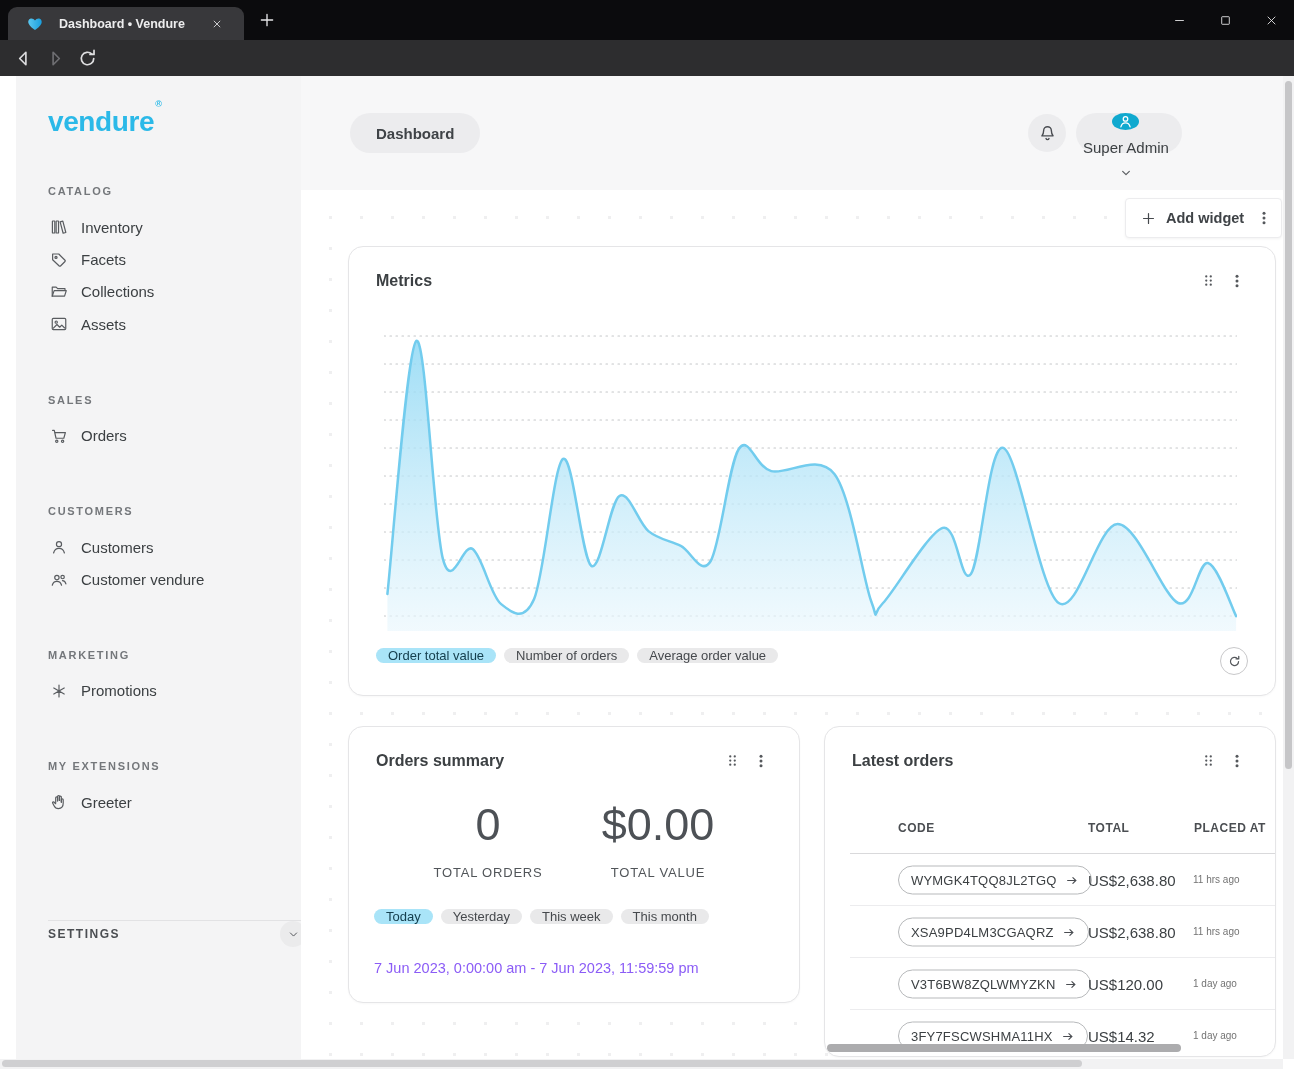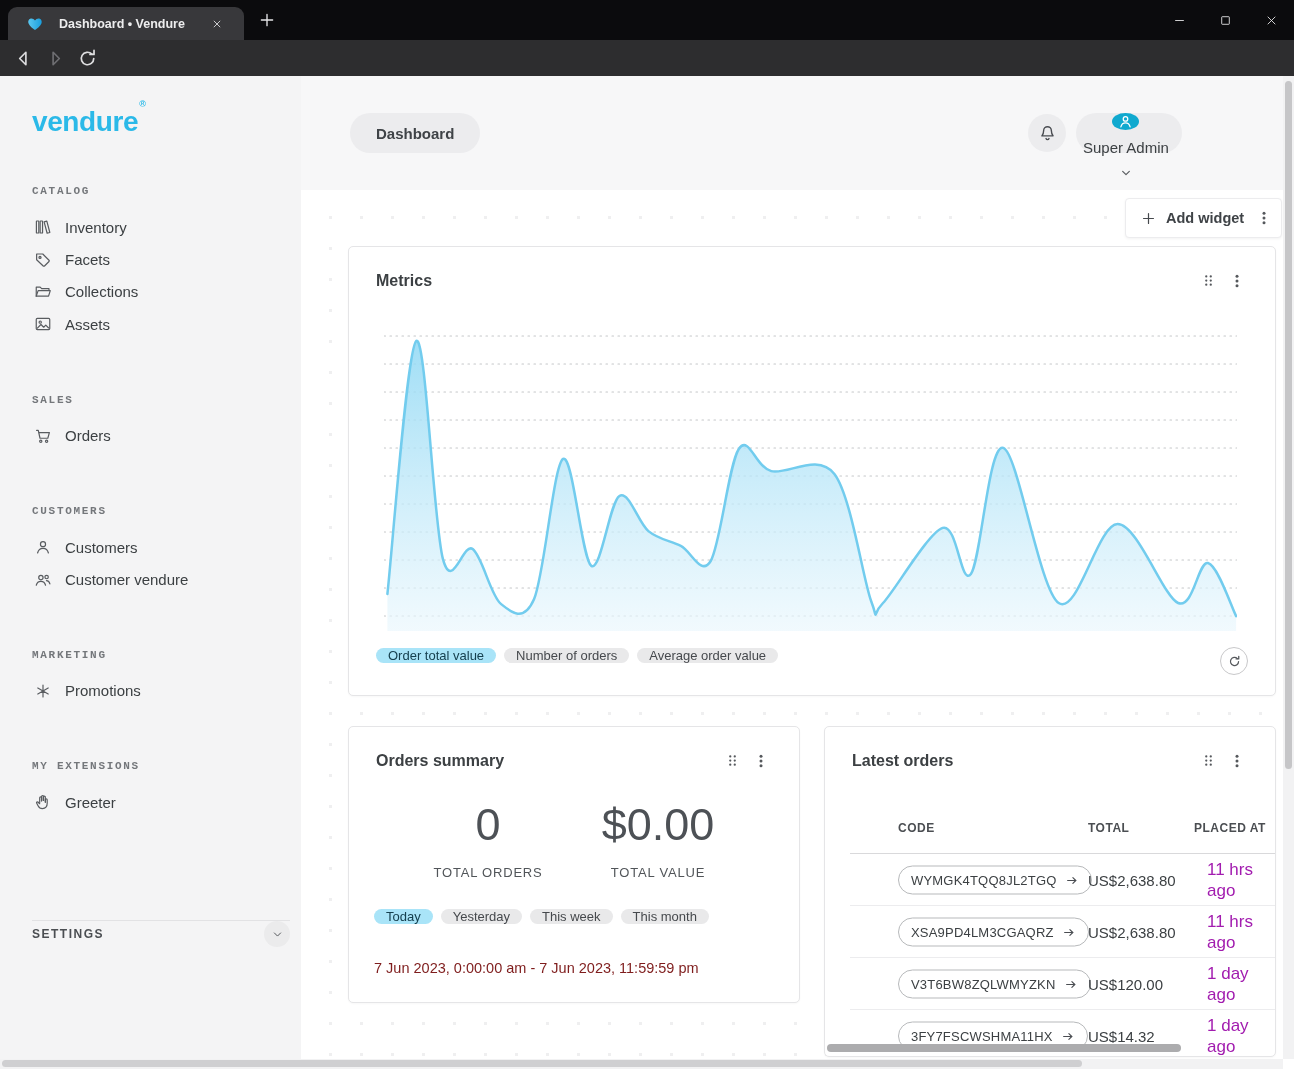--- a/index.html
+++ b/index.html
@@ -33,27 +33,27 @@
   .share-ic { width:20px; height:20px; color:#dcdcdf; }
   .url-divider { width:1px; height:16px; background:#5b5b5f; }
   .brave-ic { width:19px; height:21px; }
   .profile-avatar { position:absolute; right:44px; top:45px; width:26px; height:26px; border-radius:50%;
       background:repeating-linear-gradient(115deg,#f0f0f0 0 4px,#3a3a3d 4px 8px); border:1px solid #55555a; }
   .menu-btn { position:absolute; right:13px; top:47px; width:18px; height:22px; display:flex;
               flex-direction:column; justify-content:center; gap:3px; }
   .menu-btn i { display:block; height:2.2px; background:#e3e3e5; border-radius:2px; }
 
   
-  .sidebar { position:absolute; left:0; top:76px; bottom:0; width:319px; background:#f4f4f5;
+  .sidebar { position:absolute; left:16px; top:76px; bottom:0; width:319px; background:#f4f4f5;
              border-right:1px solid #e4e4e6; }
   .logo { margin:30px 0 0 32px; font-size:28px; color:#2bb9e8; font-weight:700; letter-spacing:-0.4px; display:inline-block; }
   .logo sup { font-size:9px; top:-14px; position:relative; margin-left:1px; }
   .side-nav { margin-top:47px; }
   .side-section { margin-bottom:53px; }
-  .side-heading { font-size:11px; color:#74777b; letter-spacing:1.7px; font-weight:600; margin:0 0 14px 32px;font-family:Liberation Mono, monospace; }
+  .side-heading { font-size:11px; color:#74777b; letter-spacing:1.7px; font-weight:600; margin:0 0 14px 32px; }
   .nav-item { height:32.4px; display:flex; align-items:center; padding-left:34px; gap:13px;
               font-size:15px; color:#3c4043; cursor:pointer; }
   .nav-ic { width:18px; height:18px; color:#595c60; flex:0 0 auto; }
   .nav-ic svg, .chev-ic svg, .tool-ic svg, .share-ic svg, .tab-favicon svg, .brave-ic svg,
   .bell-ic svg, .chev-dn svg, .plus-ic svg, .kebab-ic svg, .drag-ic svg, .refresh-ic svg,
   .arr svg, .avatar-person svg, .newtab svg { width:100%; height:100%; display:block; }
   .side-footer { position:absolute; left:32px; right:28px; top:844px; }
   .side-rule { height:1px; background:#e2e2e4; }
   .side-collapsed-row { display:flex; align-items:center; justify-content:space-between; height:26px; cursor:pointer; }
   .side-collapsed-row:nth-of-type(2) { margin-top:33px; }
@@ -86,21 +86,21 @@
            background-image:radial-gradient(circle,#efeff0 1.6px,transparent 1.6px);
            background-size:31px 31px; background-position:14px 12px; }
   .add-widget { position:absolute; left:824px; top:8px; height:40px; display:flex; align-items:center;
                 background:#fff; border:1px solid #ececee; border-radius:4px;
                 box-shadow:0 1px 3px rgba(0,0,0,.05); padding:0 9px 0 14px; }
   .plus-ic { width:17px; height:17px; color:#46494d; margin-right:9px; }
   .add-widget-label { font-size:14.5px; color:#3f4347; font-weight:600; cursor:pointer; }
   .kebab-ic { width:16px; height:16px; color:#55585c; cursor:pointer; }
   .add-widget .kebab-ic { margin-left:12px; }
 
-  .card { position:absolute; background:#fff; border:1px solid #e5e5e7; border-radius:5px;
+  .card { position:absolute; background:#fff; border:1px solid #e5e5e7; border-radius:15px;
           box-shadow:0 1px 2px rgba(0,0,0,.03); overflow:hidden; }
   .card-title { position:absolute; left:27px; top:25px; font-size:16px; color:#3c4043; font-weight:600; }
   .card-actions { position:absolute; top:26px; right:30px; display:flex; gap:13px; }
   .drag-ic { width:15px; height:15px; color:#55585c; cursor:grab; }
 
   .card-metrics { left:47px; top:56px; width:928px; height:450px; }
   #chart { position:absolute; left:35px; top:84px; width:853px; height:300px; }
   .chip-row { position:absolute; left:27px; top:401px; display:flex; gap:8px; }
   .chip { height:15px; padding:0 12px; border-radius:13px; background:#e9e9ea; color:#46494d;
           font-size:13px; display:inline-flex; align-items:center; border:none; font-family:inherit; cursor:pointer; }
@@ -111,39 +111,39 @@
   .refresh-ic { width:15px; height:15px; }
 
   .card-summary { left:47px; top:536px; width:452px; height:277px; }
   .stats-row { position:absolute; top:72px; left:0; width:100%; }
   .stat { position:absolute; width:190px; text-align:center; }
   .stat:nth-child(1) { left:44px; }
   .stat:nth-child(2) { left:214px;text-align:center; }
   .stat-value { font-size:45px; color:#4d5156; font-weight:400; }
   .stat-label { margin-top:14px; font-size:13px; color:#515559; letter-spacing:0.8px; }
   .sum-chips { position:absolute; left:25px; top:182px; display:flex; gap:8px; }
-  .sum-date { position:absolute; left:25px; top:233px; font-size:14.5px; color:#7f1d1d; }
+  .sum-date { position:absolute; left:25px; top:233px; font-size:14.5px; color:#8b5cf6; }
 
   .card-latest { left:523px; top:536px; width:452px; height:331px; }
   .lo-h { position:absolute; top:94px; font-size:12px; font-weight:700; color:#4b4e52;
           letter-spacing:0.5px; white-space:nowrap; }
   .lo-h1 { left:73px; } .lo-h2 { left:263px; } .lo-h3 { left:369px; }
   .lo-headrule { position:absolute; top:126px; left:25px; right:0; height:1px; background:#d9d9db; }
   .lo-rows { position:absolute; top:127px; left:0; right:0; }
   .lo-row { position:relative; height:52px; }
   .lo-row::after { content:""; position:absolute; left:25px; right:0; bottom:0; height:1px; background:#ececee; }
   .lo-code { position:absolute; left:73px; top:50%; transform:translateY(-50%); }
   .code-pill { height:29px; border:1px solid #b7b9bb; border-radius:15px; padding:0 12px; background:#fff;
                font-family:inherit; font-size:13px; color:#3c4043; letter-spacing:0.2px;
                display:inline-flex; align-items:center; gap:8px; white-space:nowrap; cursor:pointer; }
   .arr { width:14px; height:14px; color:#4a4d52; }
   .lo-total { position:absolute; left:263px; top:50%; transform:translateY(-50%);
               font-size:15px; color:#3c4043; white-space:nowrap; }
-  .lo-placed { position:absolute; left:382px; top:50%; transform:translateY(-50%);
-               font-size:17px; color:#a21caf; width:68px; line-height:1.25; }
+  .lo-placed { position:absolute; left:368px; top:50%; transform:translateY(-50%);
+               font-size:10px; color:#737373; width:68px; line-height:1.25; }
   .lo-hscroll { position:absolute; left:2px; bottom:4px; width:354px; height:8px;
                 background:#acacae; border-radius:4px; }
 
   
   .vscroll { position:absolute; right:0; top:76px; bottom:10px; width:11px; background:#f2f2f3; }
   .vthumb { position:absolute; top:5px; left:2px; width:7px; height:688px; background:#c6c6c8; border-radius:4px; }
   .hscroll { position:absolute; left:0; right:11px; bottom:0; height:10px; background:#f2f2f3; }
   .hthumb { position:absolute; left:2px; top:1px; width:1080px; height:7px; background:#cfcfd1; border-radius:4px; }
 </style>
 </head>

